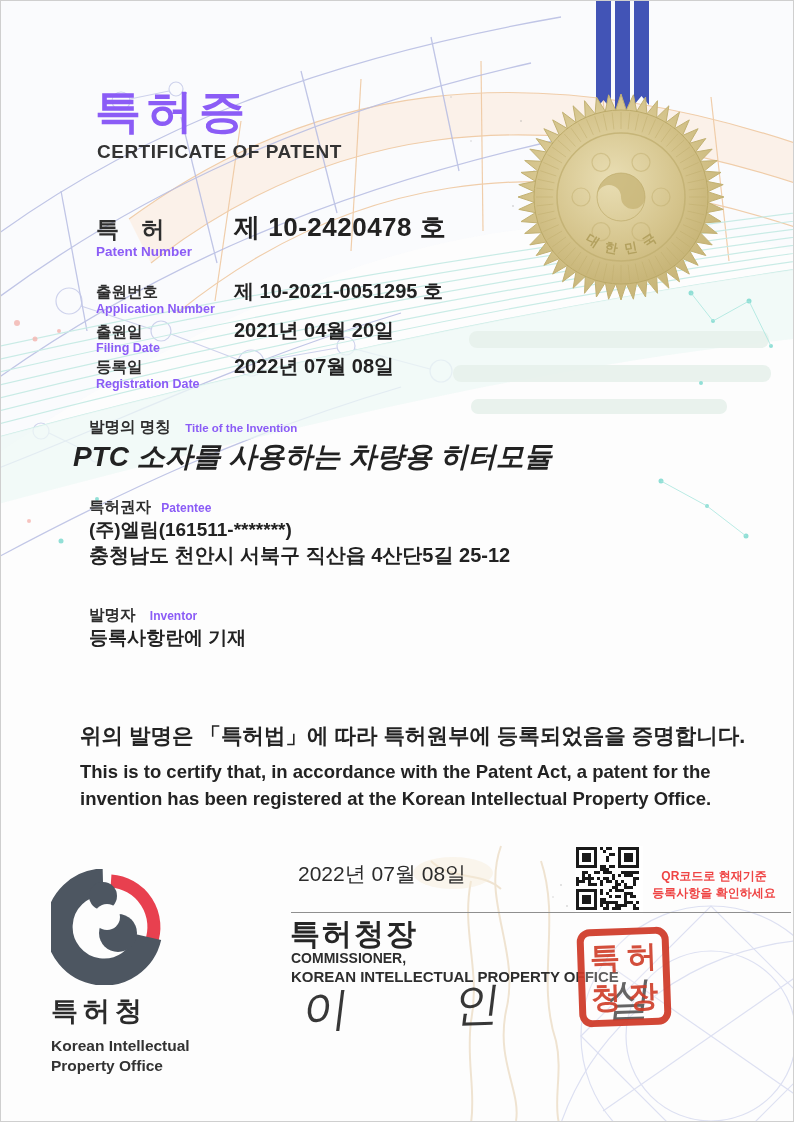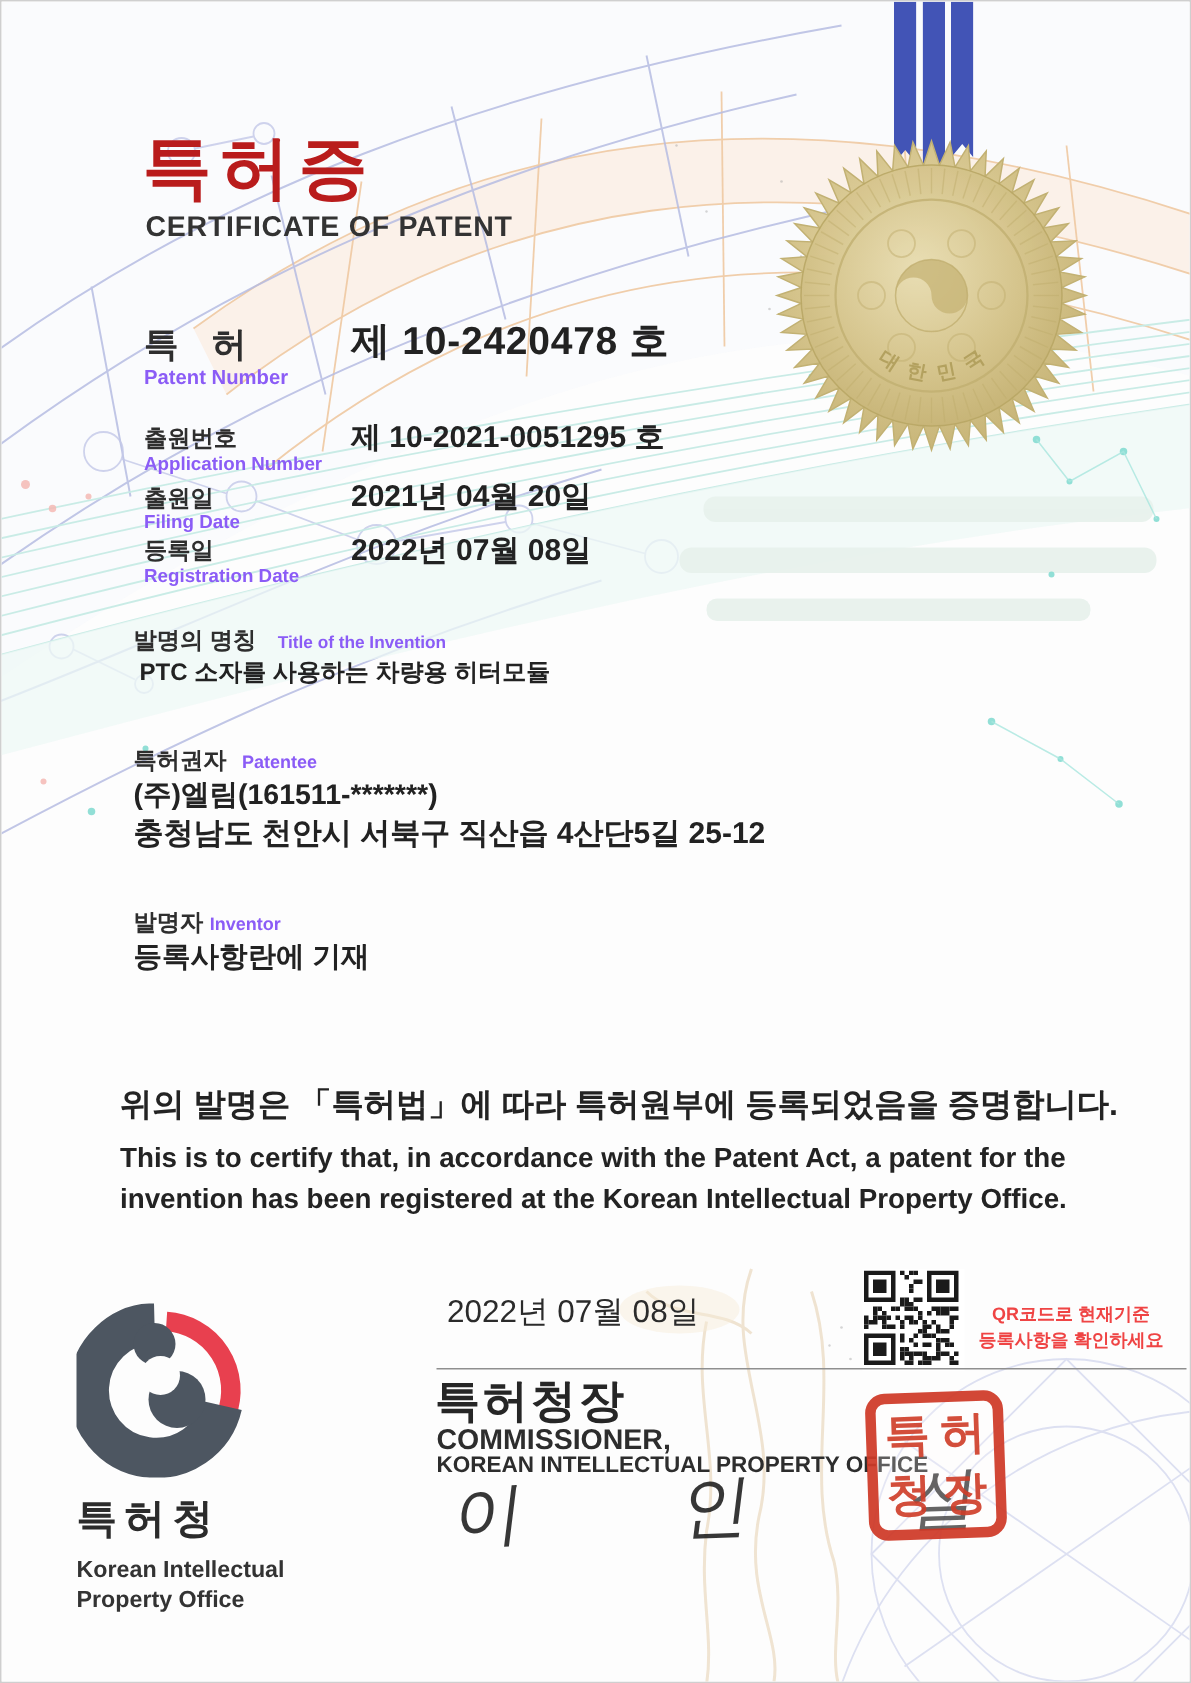--- a/index.html
+++ b/index.html
@@ -15,21 +15,21 @@
   
   .ribbon{position:absolute;top:0;left:595px;z-index:1;display:flex;gap:4px;}
   .ribbon .stripe{width:15px;background:#4254b6;}
   .ribbon .s1{height:108px;clip-path:polygon(0 0,100% 0,100% 100%,50% calc(100% - 9px),0 100%);}
   .ribbon .s2{height:120px;clip-path:polygon(0 0,100% 0,100% 100%,50% calc(100% - 9px),0 100%);}
   .ribbon .s3{height:104px;clip-path:polygon(0 0,100% 0,100% 100%,50% calc(100% - 9px),0 100%);}
 
   .medal{position:absolute;left:514px;top:90px;z-index:2;}
 
   
-  .title-ko{position:absolute;left:94px;top:80px;font-size:46px;font-weight:800;letter-spacing:6px;color:#b91c1c;}
+  .title-ko{position:absolute;left:94px;top:80px;font-size:46px;font-weight:800;letter-spacing:6px;color:#8b5cf6;}
   .title-en{position:absolute;left:96px;top:140px;font-size:19px;font-weight:800;letter-spacing:.5px;color:#333;}
 
   .lbl-ko{font-weight:800;color:#2e2e2e;}
   .lbl-en{font-weight:700;color:#8b5cf6;}
   .val{font-weight:800;color:#222;}
 
   .f-patent-ko{position:absolute;left:95px;top:213px;font-size:23px;letter-spacing:8px;}
   .f-patent-en{position:absolute;left:95px;top:243px;font-size:13.5px;}
   .f-patent-val{position:absolute;left:233px;top:209px;font-size:26px;letter-spacing:.5px;}
 
@@ -38,40 +38,40 @@
   .f2-val{position:absolute;left:233px;top:277px;font-size:20px;}
   .f3-ko{position:absolute;left:95px;top:321px;font-size:15.5px;}
   .f3-en{position:absolute;left:95px;top:340px;font-size:12.5px;}
   .f3-val{position:absolute;left:233px;top:316px;font-size:20px;}
   .f4-ko{position:absolute;left:95px;top:356px;font-size:15.5px;}
   .f4-en{position:absolute;left:95px;top:376px;font-size:12.5px;}
   .f4-val{position:absolute;left:233px;top:352px;font-size:20px;}
 
   .inv-label{position:absolute;left:88px;top:416px;font-size:15.5px;}
   .inv-label .lbl-en{font-size:11.5px;margin-left:10px;font-weight:600;}
-  .inv-val{position:absolute;left:92px;top:437px;font-size:16px;}
+  .inv-val{position:absolute;left:72px;top:437px;font-size:28px;font-style:italic;}
 
   .pat-label{position:absolute;left:88px;top:496px;font-size:15.5px;}
   .pat-label .lbl-en{font-size:12px;margin-left:6px;font-weight:600;}
   .pat-name{position:absolute;left:88px;top:516px;font-size:19px;}
   .pat-addr{position:absolute;left:88px;top:541px;font-size:20px;}
 
   .invr-label{position:absolute;left:88px;top:604px;font-size:15.5px;}
-  .invr-label .lbl-en{font-size:12px;font-weight:600;}
+  .invr-label .lbl-en{font-size:12px;margin-left:10px;font-weight:600;}
   .invr-val{position:absolute;left:88px;top:624px;font-size:19px;}
 
   .stmt-ko{position:absolute;left:79px;top:720px;width:680px;font-size:21.5px;font-weight:800;color:#232323;}
   .stmt-en{position:absolute;left:79px;top:757px;width:690px;font-size:18.5px;font-weight:800;color:#232323;line-height:27px;}
 
   .issue-date{position:absolute;left:297px;top:859px;font-size:21px;font-weight:500;color:#2b2b2b;}
   .qr{position:absolute;left:574px;top:845px;background:#fff;padding:1px;}
   .qr-caption{position:absolute;left:648px;top:867px;width:130px;font-size:12px;font-weight:700;color:#ef4444;line-height:17px;text-align:center;}
   .rule{position:absolute;left:290px;top:911px;width:500px;border-top:1px solid #8f8f8f;}
   .comm-ko{position:absolute;left:289px;top:913px;font-size:30px;font-weight:800;letter-spacing:2px;color:#262626;}
-  .comm-en1{position:absolute;left:290px;top:949px;font-size:19px;font-weight:800;color:#2d2d2d;}
+  .comm-en1{position:absolute;left:290px;top:949px;font-size:14px;font-weight:800;color:#2d2d2d;}
   .comm-en2{position:absolute;left:290px;top:967px;font-size:15px;font-weight:800;color:#2d2d2d;}
   .signature{position:absolute;left:303px;top:972px;font-size:46px;font-weight:500;color:#1c1c1c;
     letter-spacing:46px;transform:skewX(-9deg) rotate(-2deg);opacity:.88;white-space:nowrap;}
   .seal{position:absolute;left:577px;top:927px;width:74px;height:80px;border:7px solid #cf3a28;border-radius:13px;
     transform:rotate(-2deg);display:grid;grid-template-columns:1fr 1fr;place-items:center;padding:2px;
     background:rgba(255,252,251,.25);opacity:.93;}
   .seal span{font-size:30px;font-weight:900;color:#d0412d;line-height:30px;}
 
   .kipo{position:absolute;left:50px;top:868px;width:240px;text-align:left;z-index:3;}
   .kipo-name{font-size:27px;font-weight:800;letter-spacing:5px;color:#2b2b2b;margin-top:4px;}

